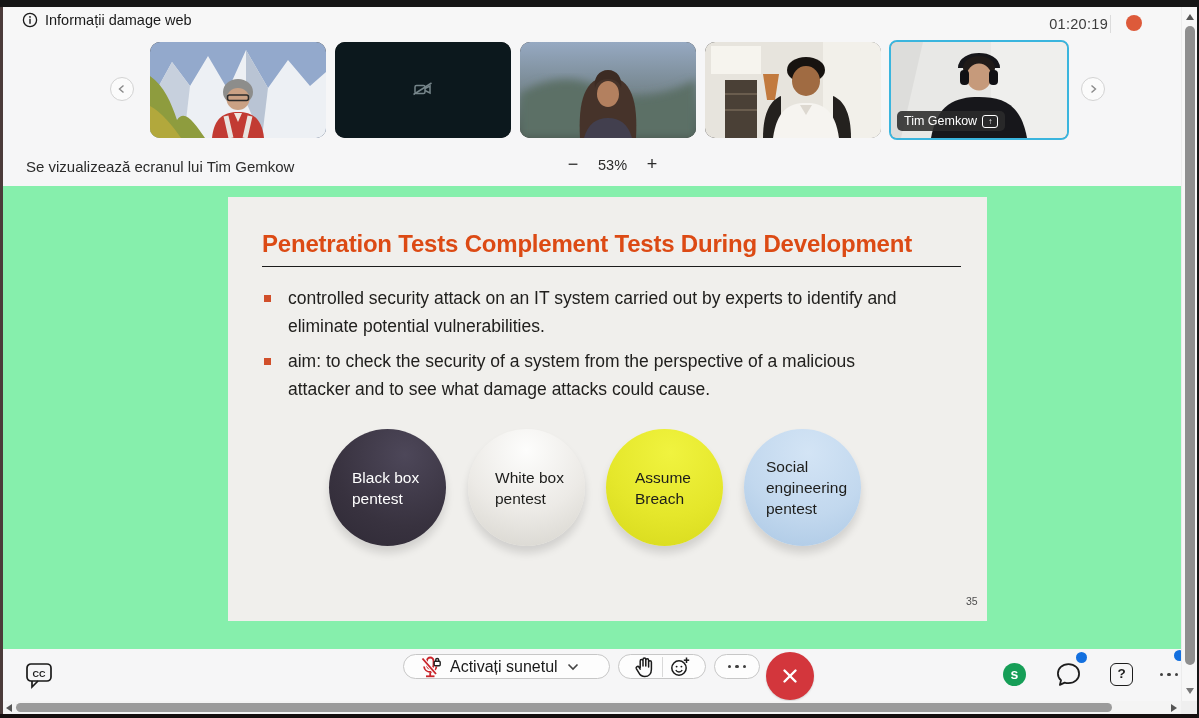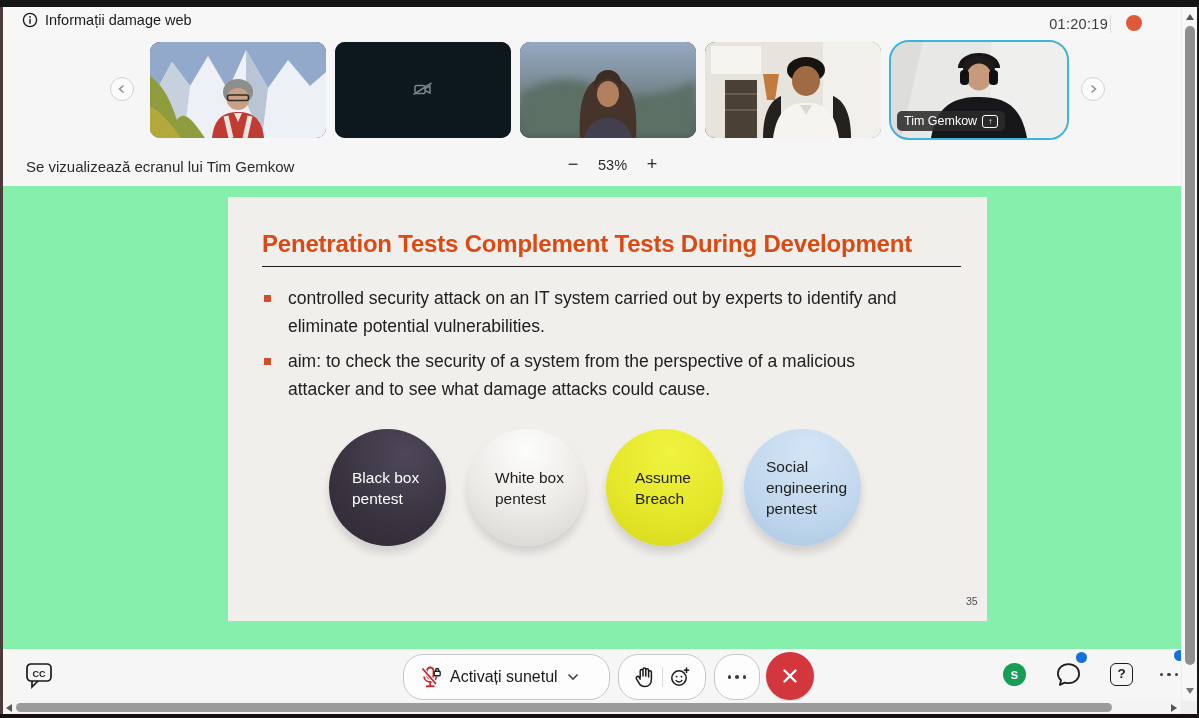--- a/index.html
+++ b/index.html
@@ -20,21 +20,21 @@
   .header-divider { position:absolute; right:86px; top:8px; width:1px; height:18px; background:#dcdcdc; }
   .record-dot { position:absolute; right:55px; top:8px; width:16px; height:16px; border-radius:50%; }
 
   
   .filmstrip { position:absolute; left:3px; top:40px; right:18px; height:102px; }
   .strip-nav { position:absolute; top:37px; width:24px; height:24px; border-radius:50%; background:#fbfbfb; border:1px solid #d3d3d3; display:flex; align-items:center; justify-content:center; cursor:pointer; }
   .strip-nav.left { left:107px; }
   .strip-nav.right { right:76px; }
   .tile { position:absolute; top:2px; width:176px; height:96px; border-radius:10px; overflow:hidden; background:#222; cursor:pointer; }
   .tile svg { display:block; width:100%; height:100%; }
-  .tile.active { border:2.5px solid; top:0px; height:100px; width:180px; border-radius:20px; }
+  .tile.active { border:2.5px solid; top:0px; height:100px; width:180px; border-radius:8px; }
   .name-pill { position:absolute; left:6px; bottom:7px; display:flex; align-items:center; gap:5px; background:rgba(43,43,43,.88); border-radius:5px; padding:3px 7px; color:#fff; font-size:12.5px; }
   .share-badge { width:16px; height:13px; border:1.3px solid #fff; border-radius:3px; font-size:8px; line-height:11px; text-align:center; color:#fff; }
 
   
   .status-row { position:absolute; left:3px; top:150px; right:18px; height:36px; }
   .viewing-text { position:absolute; left:23px; top:8px; font-size:15px; color:#2b2b2b; }
   .zoom-controls { position:absolute; left:561px; top:4px; display:flex; align-items:center; gap:16px; }
   .zoom-btn { font-size:18px; color:#2b2b2b; cursor:pointer; width:18px; text-align:center; }
   .zoom-level { font-size:14.5px; color:#2b2b2b; }
 
@@ -54,21 +54,21 @@
   .circle.c3 { left:516px; background:radial-gradient(circle at 55% 20%, #d3e4f5 0%, #c2d8ee 55%, #aac7e4 100%); }
   .circle.c0 span { padding-left:23px; width:96px; }
   .circle.c1 span { padding-left:27px; width:100px; }
   .circle.c2 span { padding-left:29px; width:100px; }
   .circle.c3 span { padding-left:22px; width:104px; }
   .page-number { position:absolute; left:738px; top:398px; font-size:10.5px; color:#4e4e4e; }
 
   
   .control-bar { position:absolute; left:3px; bottom:17px; right:18px; height:52px; background:#f6f6f7; }
   .cc-btn { position:absolute; left:22px; top:13px; cursor:pointer; }
-  .pill { position:absolute; top:5px; height:46px; border:1px solid #c7c7c7; border-radius:20px; background:#fdfdfd; display:flex; align-items:center; cursor:pointer; }
+  .pill { position:absolute; top:5px; height:25px; border:1px solid #c7c7c7; border-radius:20px; background:#fdfdfd; display:flex; align-items:center; cursor:pointer; }
   .pill.unmute { left:400px; width:207px; padding:0 14px 0 15px; gap:9px; }
   .unmute-label { font-size:16px; color:#1a1a1a; white-space:nowrap; }
   .pill.reactions { left:615px; width:88px; justify-content:center; gap:0; }
   .icon-slot { width:34px; height:38px; display:flex; align-items:center; justify-content:center; cursor:pointer; }
   .vdivider { width:1px; height:20px; background:#d9d9d9; }
   .pill.more { left:711px; width:46px; justify-content:center; }
   .leave-btn { position:absolute; left:763px; top:3px; width:48px; height:48px; border-radius:50%; display:flex; align-items:center; justify-content:center; cursor:pointer; box-shadow:0 1px 2px rgba(0,0,0,.15); }
   .slido-btn { position:absolute; left:1000px; top:14px; width:23px; height:23px; border-radius:50%; color:#fff; font-size:14px; font-weight:bold; text-align:center; line-height:22px; cursor:pointer; }
   .chat-btn { position:absolute; left:1052px; top:12px; width:27px; height:27px; cursor:pointer; }
   .chat-dot { position:absolute; left:1073px; top:3px; width:11px; height:11px; border-radius:50%; }

